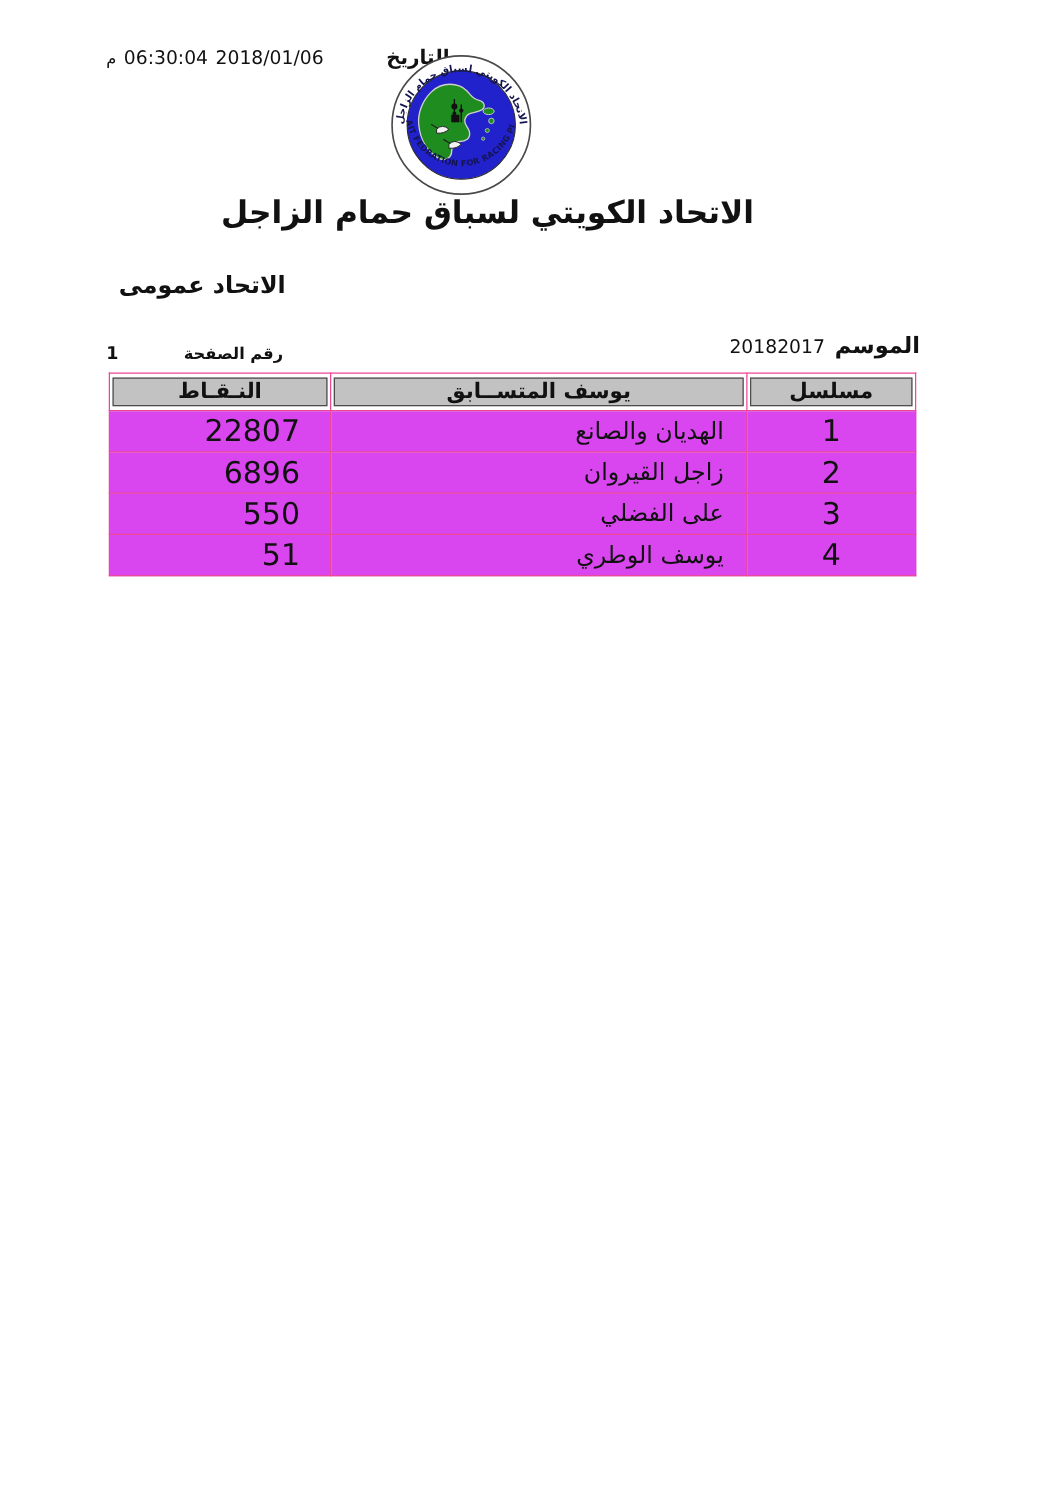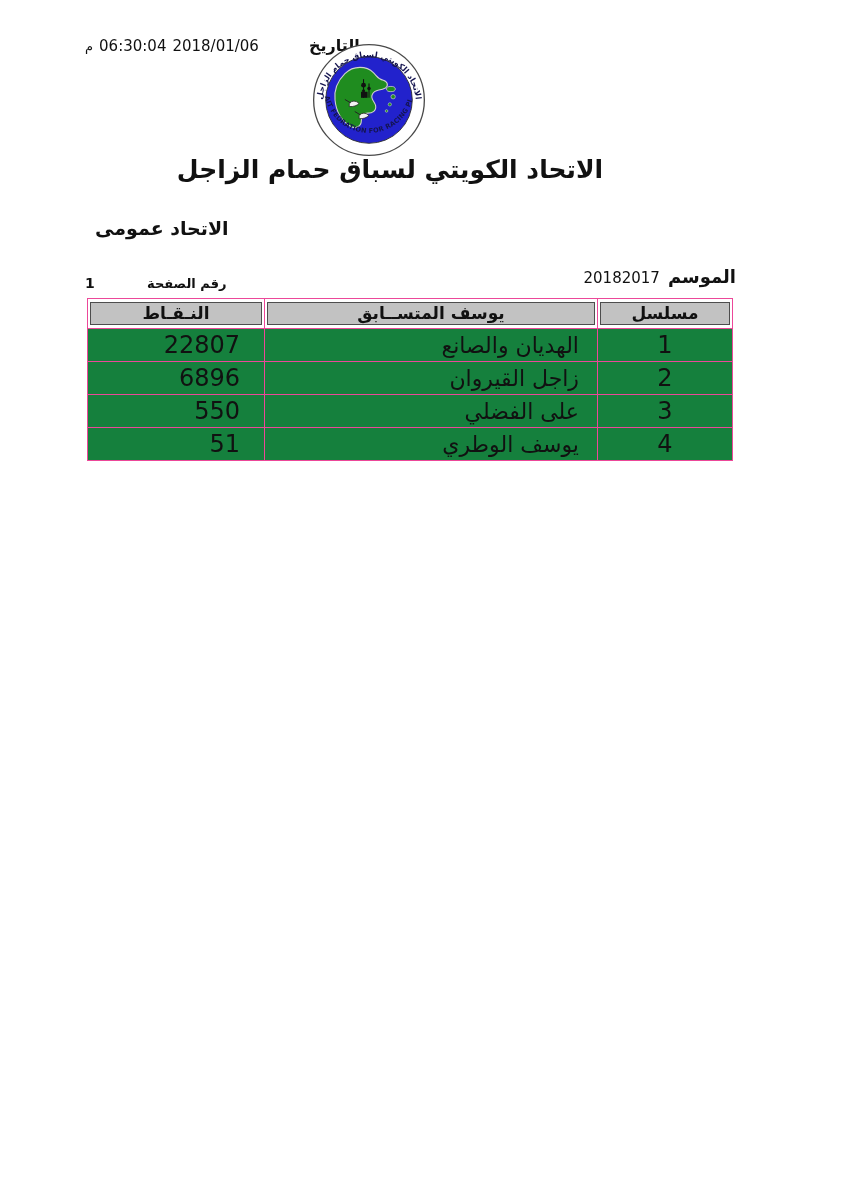--- a/index.html
+++ b/index.html
@@ -106,23 +106,23 @@
   .hbox {
     background: #c2c2c2;
     border: 1px solid #4d4d4d;
     font-size: 17px;
     font-weight: bold;
     line-height: 21px;
     height: 21px;
     text-align: center;
     direction: rtl;
   }
-  .results-table td { height: 32px; background: #15803d; }
+  .results-table td { height: 32px; background: #d946ef; }
   td.cell-serial { text-align: center; font-size: 24px; direction: ltr; }
-  td.cell-name   { text-align: right; font-size: 22px; padding: 0 18px; direction: rtl; }
+  td.cell-name   { text-align: right; font-size: 19px; padding: 0 18px; direction: rtl; }
   td.cell-points { text-align: right; font-size: 24px; direction: ltr; padding-right: 24px; }
 </style>
 </head>
 <body>
 
 <div class="page">
 
   <div class="date-line">
     <span class="meridiem">م</span>
     <span class="time">06:30:04</span>

